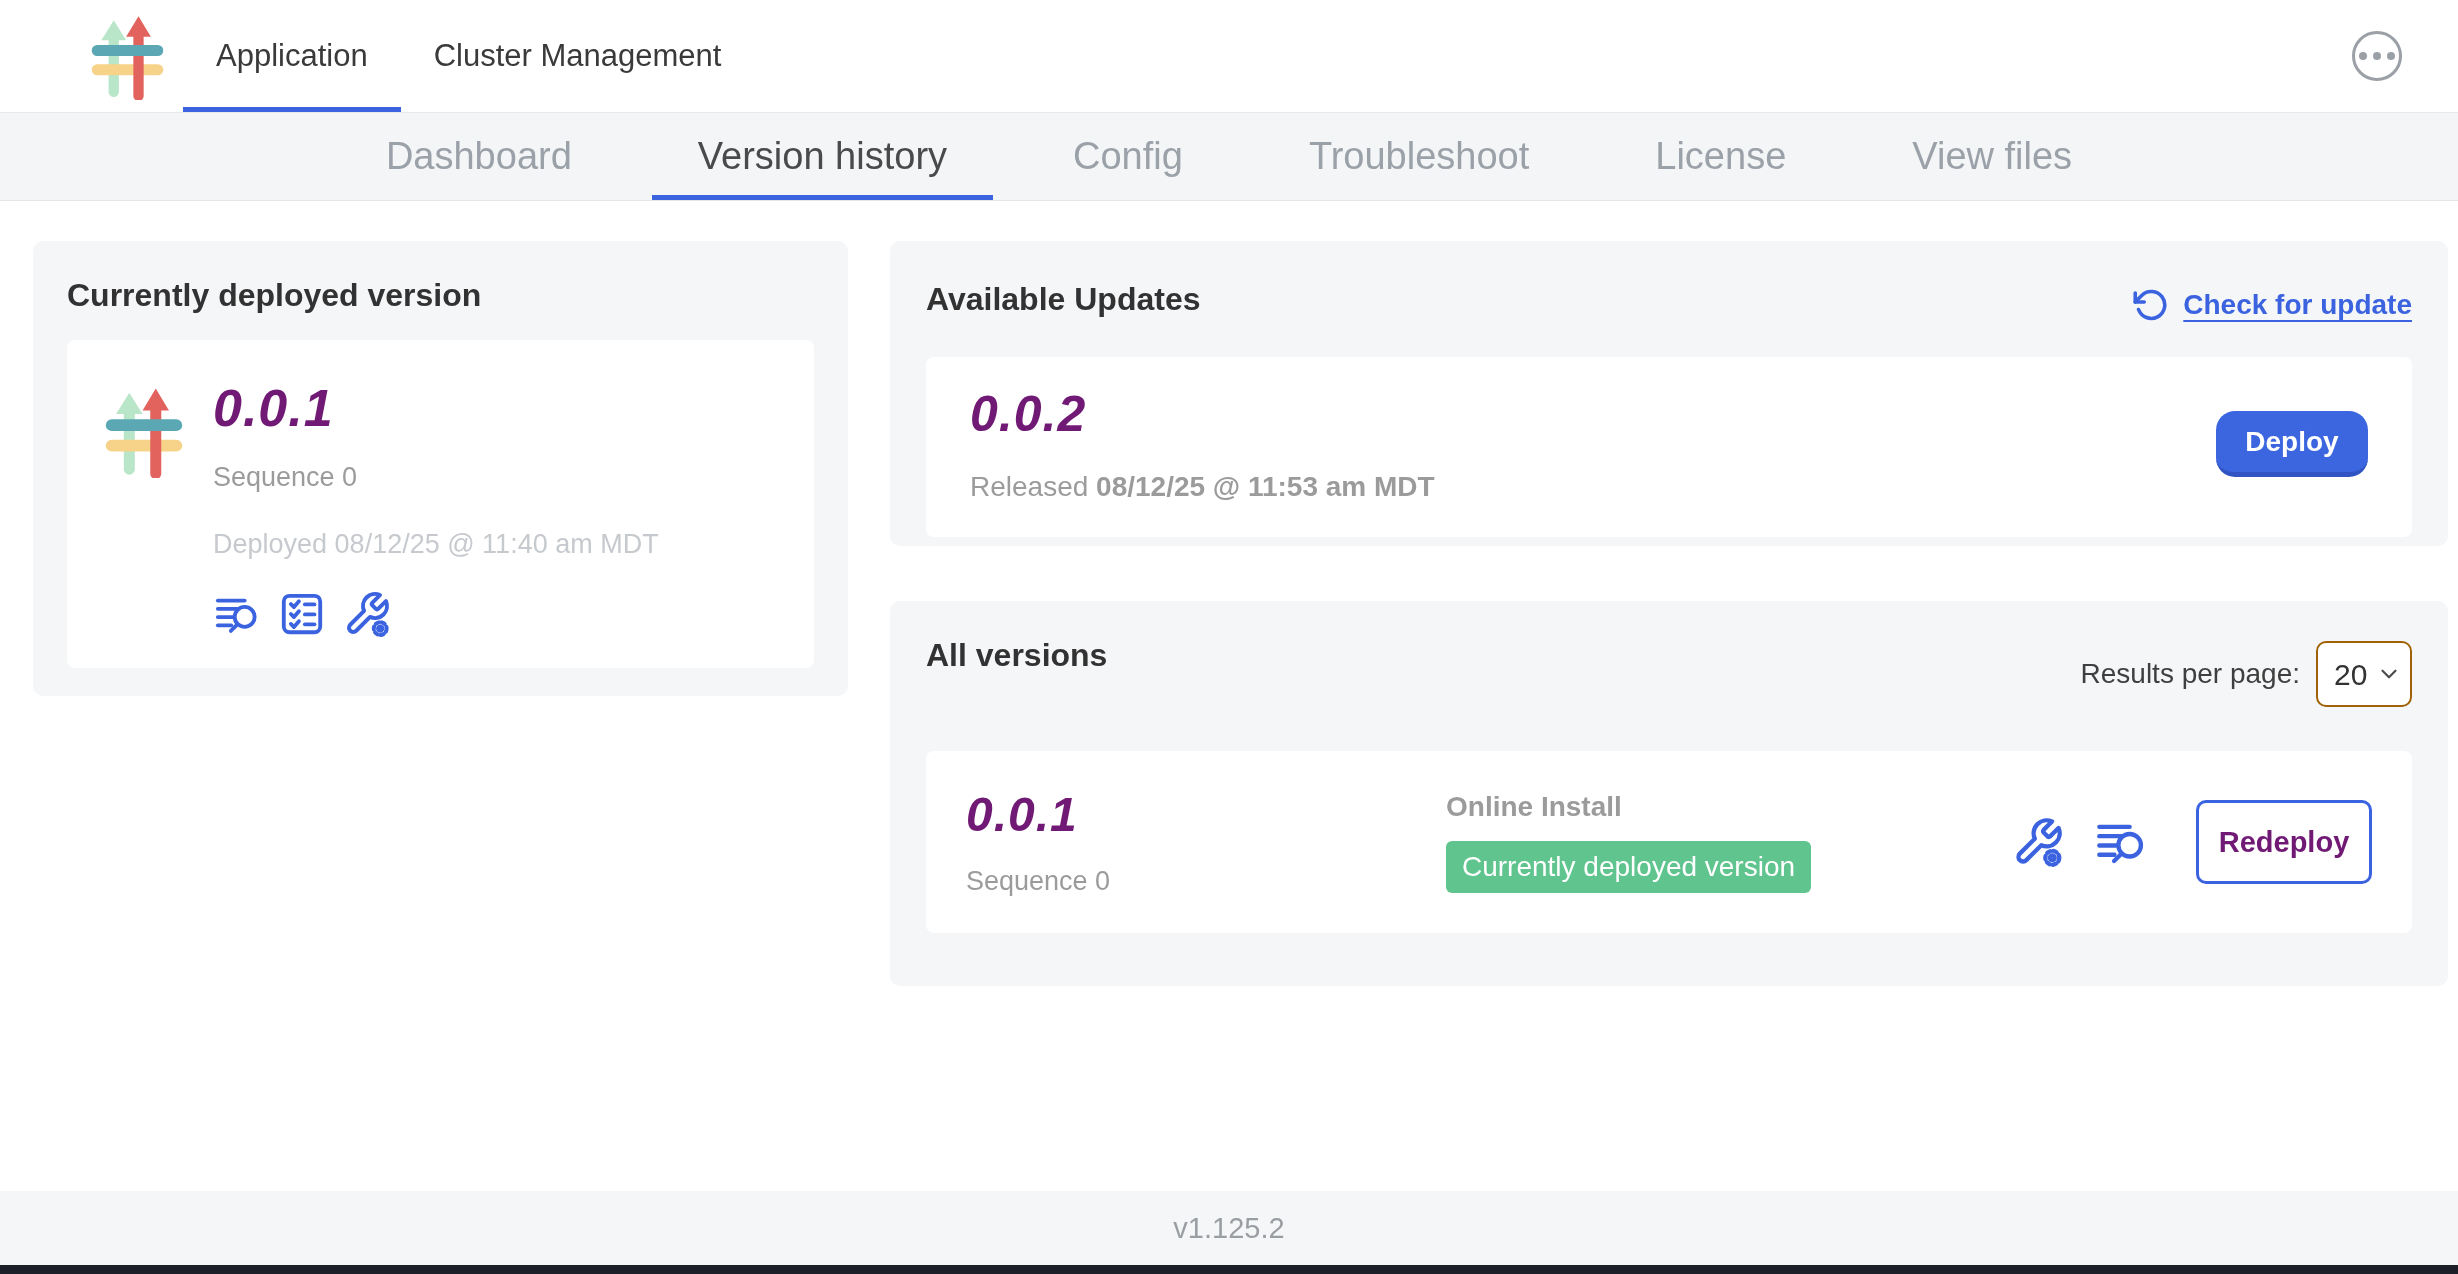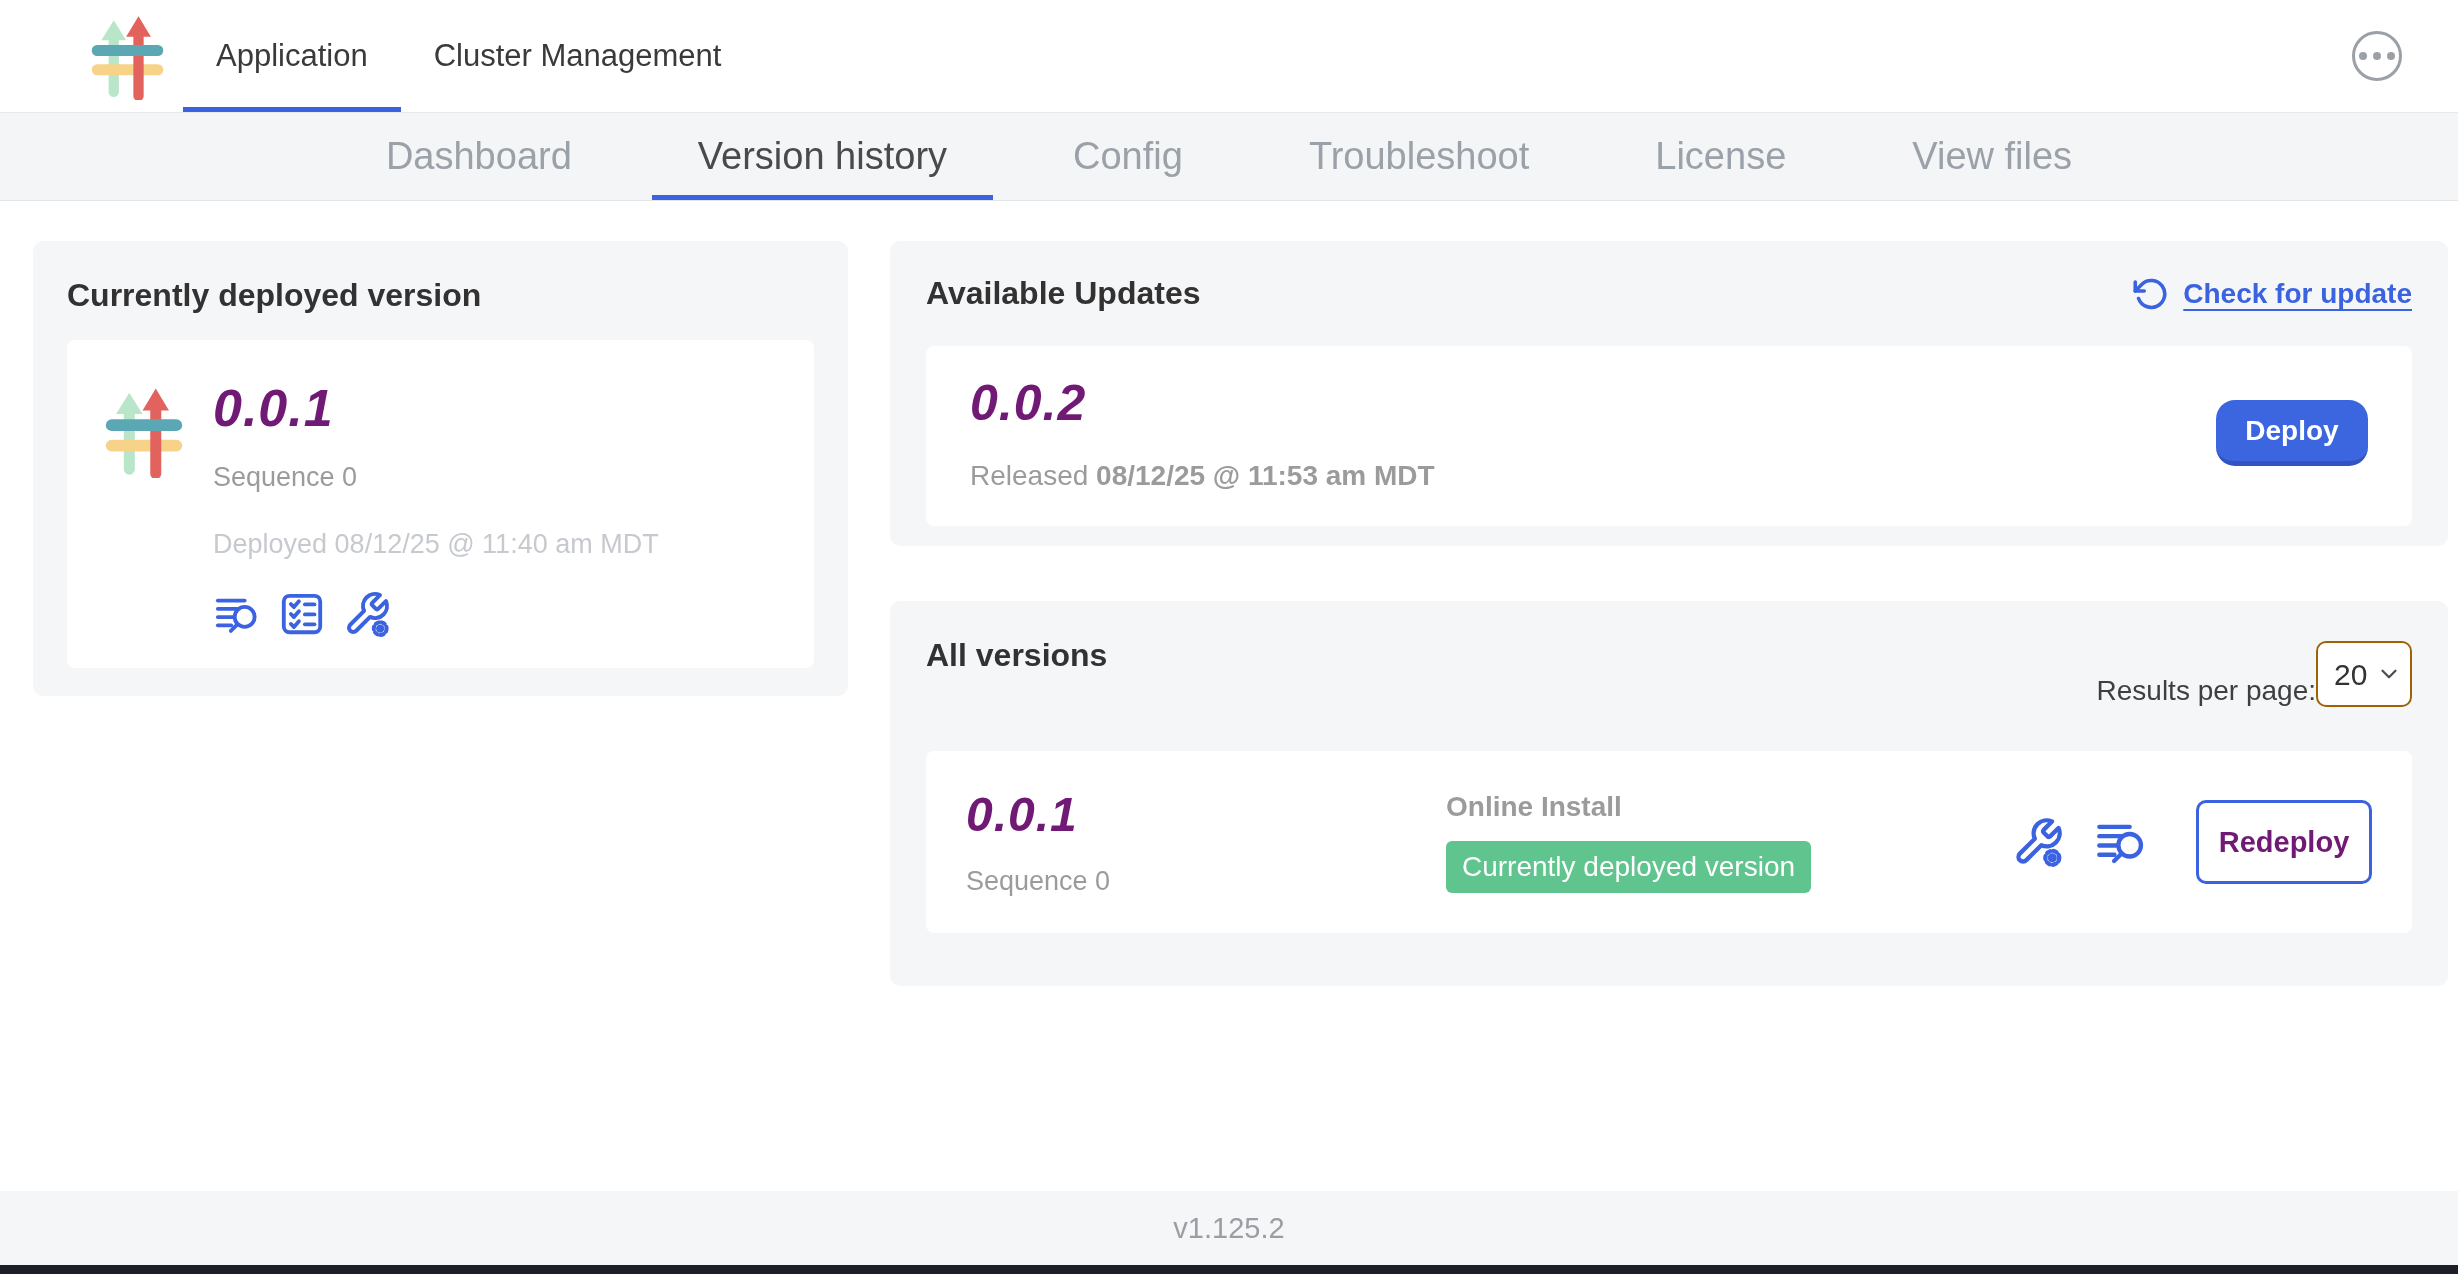--- a/index.html
+++ b/index.html
@@ -68,39 +68,39 @@
   .sequence { font-size:27px; color:#9b9b9b; margin-top:24px; }
   .deployed-ts { font-size:27px; color:#c6c9ce; margin-top:36px; }
   .icon-row { margin-top:30px; display:flex; align-items:center; gap:18px; }
   .icon-row svg, .actions svg { display:block; cursor:pointer; }
 
   
   .right-col { flex:1 1 auto; display:flex; flex-direction:column; gap:55px; }
 
   .card-updates { height:305px; padding:34px 36px; }
   .card-head { display:flex; justify-content:space-between; align-items:center; }
-  .check-link { display:flex; align-items:center; gap:14px; cursor:pointer; }
+  .check-link { display:flex; align-items:center; gap:14px; cursor:pointer;margin-top:12px; }
   .check-link span {
     font-size:28px; font-weight:600; color:#3b63e0; text-decoration:underline;
     text-underline-offset:6px;
   }
   .update-inner {
     margin-top:34px; background:#fff; border-radius:8px; padding:28px 44px 34px 44px;
     display:flex; justify-content:space-between; align-items:center;
   }
   .released { margin-top:28px; font-size:28px; color:#9b9b9b; }
   .released b { font-weight:700; color:#9b9b9b; }
   .btn-deploy {
     width:152px; height:66px; background:#3c66df; color:#fff;
     font-family:inherit; font-size:28px; font-weight:700;
     border:none; border-bottom:5px solid #3254c2; border-radius:19px; cursor:pointer;
   }
 
   .card-versions { height:385px; padding:34px 36px; }
-  .rpp { display:flex; align-items:flex-end; margin-top:6px; }
+  .rpp { display:flex; align-items:center; gap:16px; margin-top:6px; }
   .rpp-label { font-size:28px; font-weight:500; color:#3f3f3f; }
   .rpp-select-wrap { position:relative; }
   .rpp-select {
     appearance:none; -webkit-appearance:none;
     width:96px; height:66px; background:#fff; border:2px solid #a16207; border-radius:10px;
     font-family:inherit; font-size:30px; color:#333; padding:0 36px 0 16px; cursor:pointer;
   }
   .rpp-chevron { position:absolute; right:10px; top:50%; transform:translateY(-50%); pointer-events:none; }
   .version-row {
     margin-top:44px; background:#fff; border-radius:8px; padding:36px 40px;

